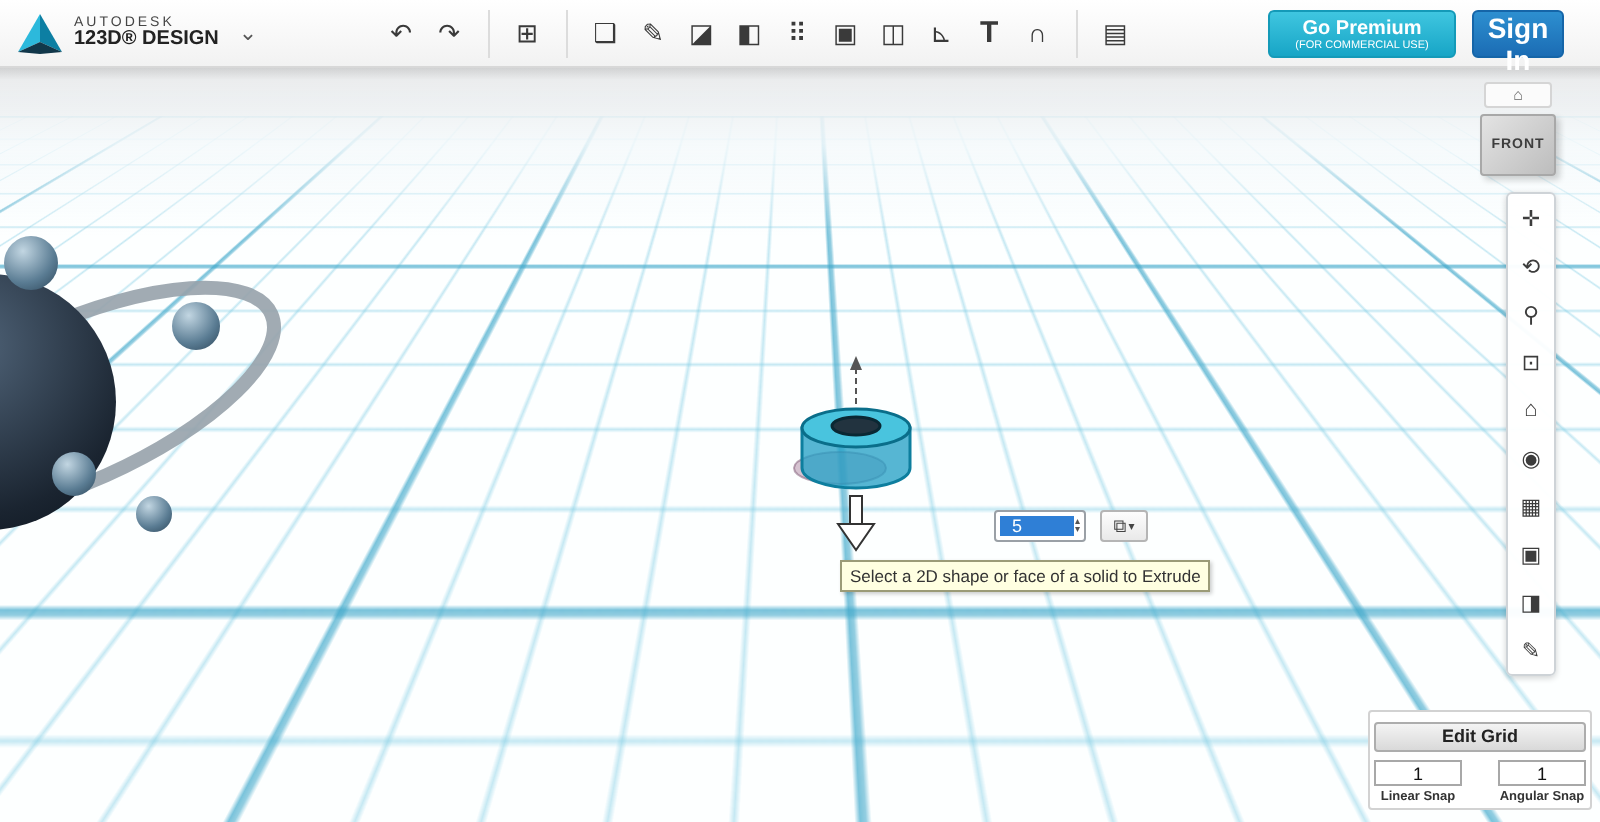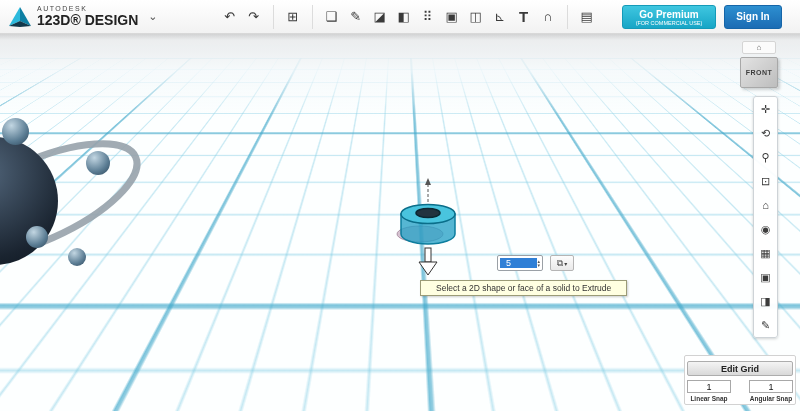--- a/index.html
+++ b/index.html
@@ -6,36 +6,36 @@
   html,body { width:800px; height:411px; overflow:hidden; }
   body { font-family:"Liberation Sans", sans-serif; background:#fff; position:relative; }
 
   
   .topbar { position:absolute; top:0; left:0; right:0; height:34px;
     background:linear-gradient(#ffffff,#f2f2f2); border-bottom:1px solid #d8d8d8;
     display:flex; align-items:center; z-index:30; }
   .logo { width:24px; height:22px; margin-left:8px; flex:0 0 auto; }
   .brand { margin-left:5px; line-height:1.05; }
   .brand-top { font-size:7px; letter-spacing:1.5px; color:#444; }
-  .brand-bottom { font-size:14px; font-weight:bold; color:#222; }
+  .brand-bottom { font-size:10px; font-weight:bold; color:#222; }
   .chevron { font-size:11px; color:#555; margin-left:10px; cursor:pointer; }
   .tsep { width:1px; height:24px; background:#dcdcdc; margin:0 7px; flex:0 0 auto; }
   .tbtn { width:24px; height:26px; border:0; background:transparent; display:flex;
     align-items:center; justify-content:center; cursor:pointer; flex:0 0 auto; }
   .tbtn .glyph { font-size:13px; color:#3a3a3a; }
   .tbtn .glyph.big { font-size:15px; font-weight:bold; }
   .undo-redo { font-size:15px; color:#333; }
   .premium-btn { margin-left:auto; width:94px; height:24px; border:1px solid #149ab8;
     border-radius:3px; background:linear-gradient(#3fc6e0,#17a5c6); color:#fff;
     text-align:center; cursor:pointer; line-height:1; padding-top:3px; }
   .premium-label { font-size:10px; font-weight:bold; display:block; }
   .premium-sub { font-size:5.5px; display:block; margin-top:1px; }
-  .signin-btn { margin-left:8px; margin-right:18px; width:58px; height:24px;
+  .signin-btn { margin-left:8px; margin-right:18px; width:46px; height:24px;
     border:1px solid #1565a8; border-radius:3px; background:linear-gradient(#2d8fd0,#1b6cb4);
-    color:#fff; font-size:10px; font-weight:bold; cursor:pointer; }
+    color:#fff; font-size:14px; font-weight:bold; cursor:pointer; }
 
   
   .canvas { position:absolute; top:34px; left:0; right:0; bottom:0; overflow:hidden;
     background:linear-gradient(#e9eaeb 0px,#f4f8fa 40px,#ffffff 90px); }
   .ground { position:absolute; top:24px; left:-800px; width:2400px; height:1300px;
     background-color:rgba(253,255,255,.9);
     background-image:
       repeating-linear-gradient(to bottom, rgba(60,165,200,.55) 0 1.5px, transparent 1.5px 110px),
       repeating-linear-gradient(to right,  rgba(60,165,200,.55) 0 1.5px, transparent 1.5px 110px),
       repeating-linear-gradient(to bottom, rgba(130,205,228,.45) 0 1px, transparent 1px 22px),
@@ -62,21 +62,21 @@
   .cyl-svg { position:absolute; left:368px; top:142px; width:120px; height:122px; }
   .extrude-input { position:absolute; left:497px; top:221px; display:flex; align-items:center; }
   .num-box { width:46px; height:16px; background:#fff; border:1px solid #9aa0a6; border-radius:2px;
     display:flex; align-items:center; padding:0 2px; }
   .num-val { flex:1; font-size:9px; background:#2f7fd6; color:#fff; padding:0 6px; }
   .spinner { display:flex; flex-direction:column; line-height:4px; font-size:5px; color:#555; }
   .opt-btn { margin-left:7px; width:24px; height:16px; background:linear-gradient(#fdfdfd,#e9e9e9);
     border:1px solid #b5b5b5; border-radius:2px; font-size:9px; color:#444;
     display:flex; align-items:center; justify-content:center; gap:1px; cursor:pointer; }
   .tooltip { position:absolute; left:420px; top:246px; background:#ffffe1;
-    border:1px solid #9b9b77; font-size:8.5px; color:#333; padding:2px 15px; white-space:nowrap;
+    border:1px solid #9b9b77; font-size:8.5px; color:#333; padding:2px 4px; white-space:nowrap;
     box-shadow:1px 1px 2px rgba(0,0,0,.2); }
 
   
   .vc-home { position:absolute; right:24px; top:7px; width:34px; height:13px; background:#fbfbfb;
     border:1px solid #d5d5d5; border-radius:2px; font-size:8px; color:#666; text-align:center;
     line-height:11px; cursor:pointer; }
   .viewcube { position:absolute; right:22px; top:23px; width:38px; height:31px;
     background:linear-gradient(135deg,#e3e3e3,#bdbdbd); border:1px solid #a8a8a8; border-radius:2px;
     box-shadow:2px 2px 3px rgba(0,0,0,.18); display:flex; align-items:center; justify-content:center;
     cursor:pointer; }

